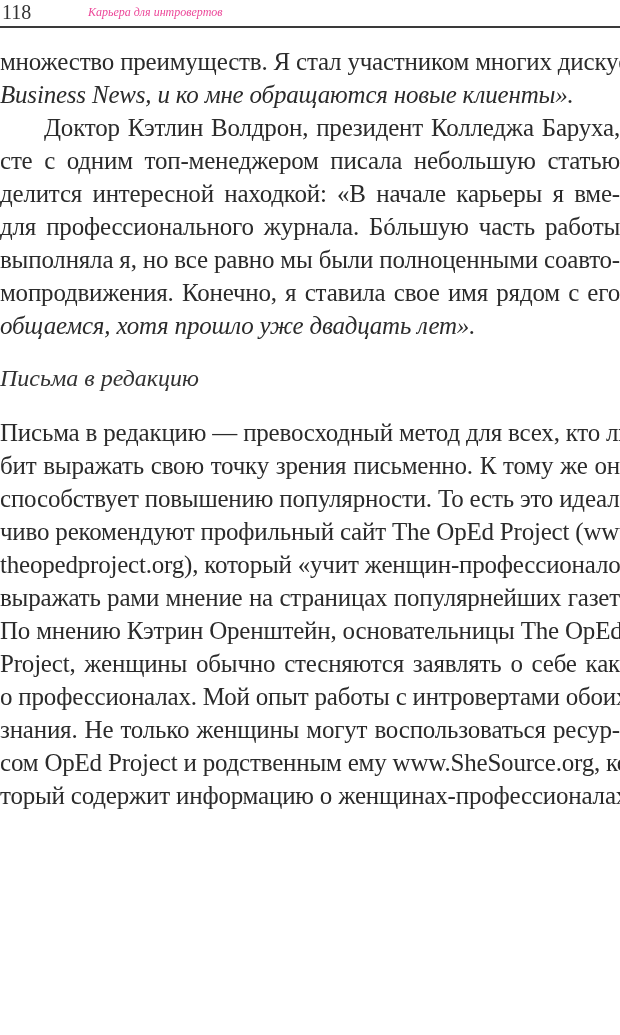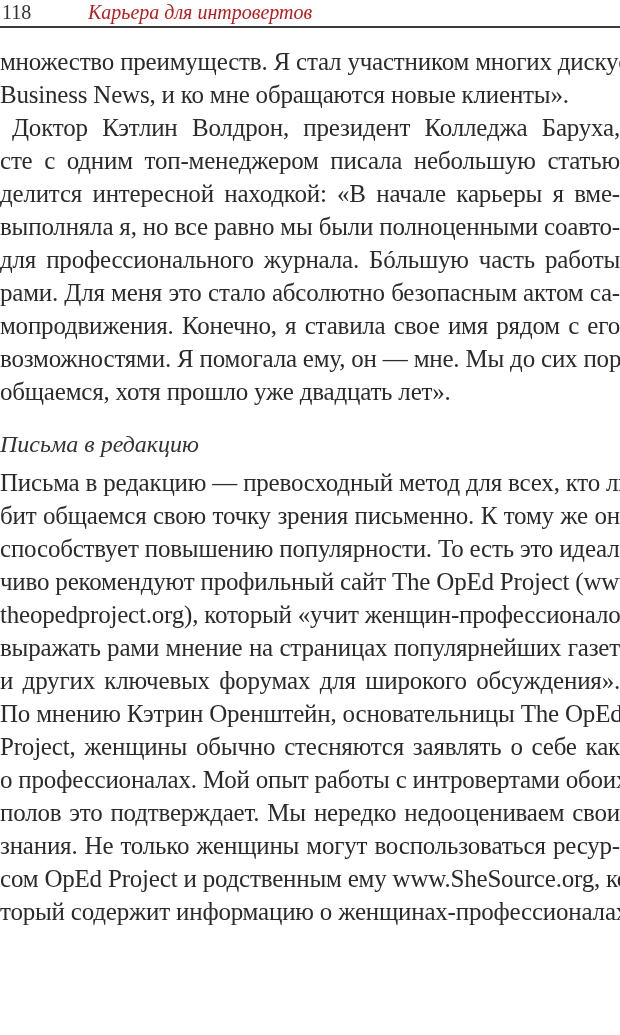--- a/index.html
+++ b/index.html
@@ -29,95 +29,92 @@
       left: 2px;
       top: 0px;
       font-size: 20px;
       line-height: 24px;
       color: #333;
     }
     .running-title {
       position: absolute;
       left: 88px;
       top: 0px;
-      font-size: 20px;
+      font-size: 12px;
       line-height: 24px;
       font-style: italic;
-      color: #b91c1c;
+      color: #ec4899;
     }
     .body-text {
       position: absolute;
       left: 0;
       top: 45px;
       width: 620px;
     }
     .line {
       display: block;
       height: 33px;
       line-height: 33px;
       font-size: 25px;
       white-space: nowrap;
       text-align: justify;
       text-align-last: justify;
       letter-spacing: -0.2px;
     }
     .line.last {
       text-align-last: left;
+      font-style: italic;
     }
     .line.indent {
-      padding-left: 12px;
+      padding-left: 44px;
     }
     .subheading {
       display: block;
       height: 33px;
       line-height: 33px;
       font-size: 24px;
       font-style: italic;
       color: #333;
       margin-top: 20px;
-      margin-bottom: 5px;
+      margin-bottom: 21px;
     }
   </style>
 </head>
 <body>
 
 <div class="page-header">
   <span class="page-number">118</span>
   <span class="running-title">Карьера для интровертов</span>
 </div>
 
 <div class="body-text">
   <div>
     <span class="line">множество преимуществ. Я стал участником многих дискус-</span>
     <span class="line last">Business News, и ко мне обращаются новые клиенты».</span>
   </div>
   <div>
     <span class="line indent">Доктор Кэтлин Волдрон, президент Колледжа Баруха,</span>
     <span class="line">сте с одним топ-менеджером писала небольшую статью</span>
     <span class="line">делится интересной находкой: «В начале карьеры я вме-</span>
+    <span class="line">для профессионального журнала. Бóльшую часть работы</span>
     <span class="line">выполняла я, но все равно мы были полноценными соавто-</span>
-    <span class="line">для профессионального журнала. Бóльшую часть работы</span>
-    <span class="line">рами. Для меня это стало абсолютно безопасным актом са-</span>
     <span class="line">мопродвижения. Конечно, я ставила свое имя рядом с его</span>
-    <span class="line">возможностями. Я помогала ему, он — мне. Мы до сих пор</span>
     <span class="line last">общаемся, хотя прошло уже двадцать лет».</span>
   </div>
 
   <span class="subheading">Письма в редакцию</span>
 
   <div>
     <span class="line">Письма в редакцию — превосходный метод для всех, кто лю-</span>
-    <span class="line">бит общаемся свою точку зрения письменно. К тому же он</span>
+    <span class="line">бит выражать свою точку зрения письменно. К тому же он</span>
     <span class="line">способствует повышению популярности. То есть это идеаль-</span>
     <span class="line">чиво рекомендуют профильный сайт The OpEd Project (www.</span>
     <span class="line">theopedproject.org), который «учит женщин-профессионалов</span>
     <span class="line">выражать рами мнение на страницах популярнейших газет</span>
-    <span class="line">и других ключевых форумах для широкого обсуждения».</span>
     <span class="line">По мнению Кэтрин Оренштейн, основательницы The OpEd</span>
     <span class="line">Project, женщины обычно стесняются заявлять о себе как</span>
     <span class="line">о профессионалах. Мой опыт работы с интровертами обоих</span>
-    <span class="line">полов это подтверждает. Мы нередко недооцениваем свои</span>
     <span class="line">знания. Не только женщины могут воспользоваться ресур-</span>
     <span class="line">сом OpEd Project и родственным ему www.SheSource.org, ко-</span>
     <span class="line">торый содержит информацию о женщинах-профессионалах,</span>
 
   </div>
 </div>
 
 </body></html>

